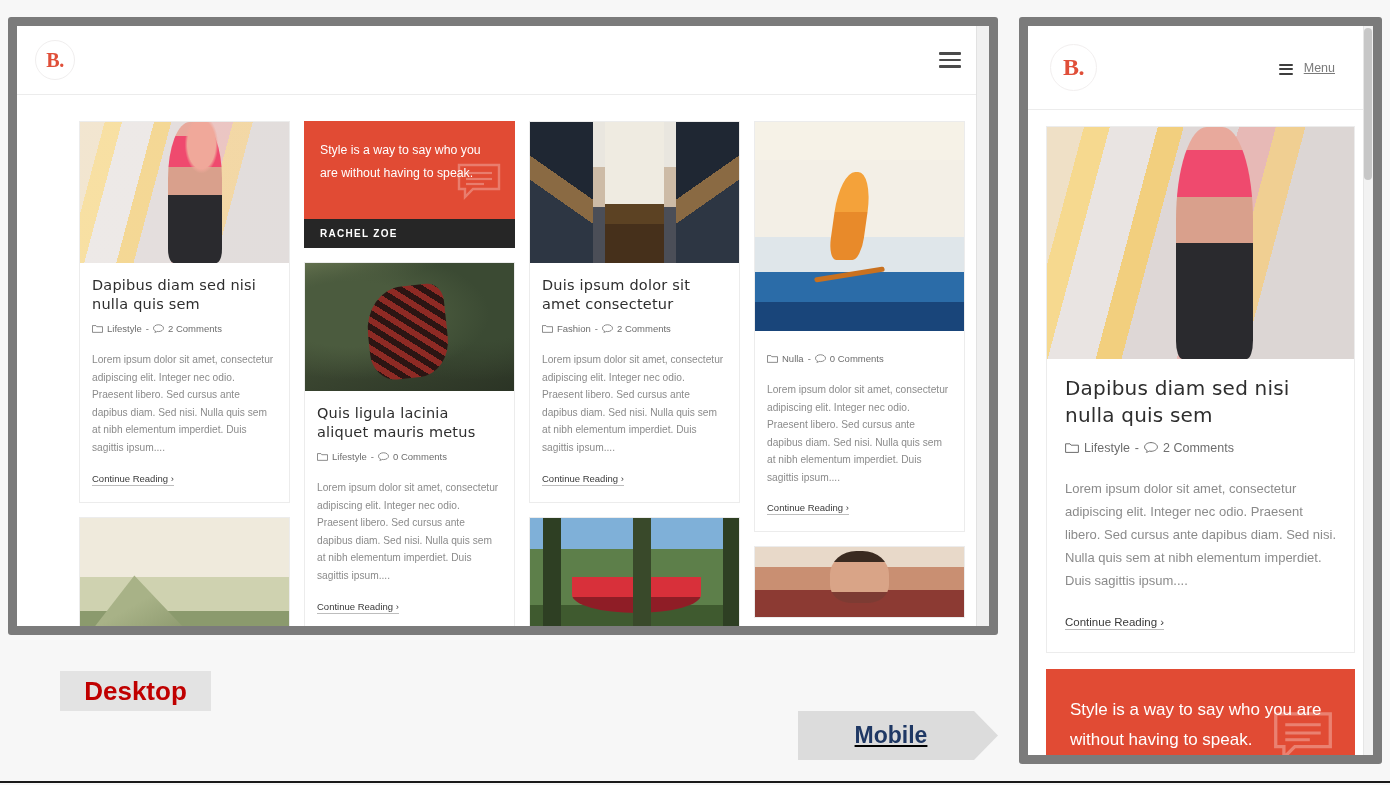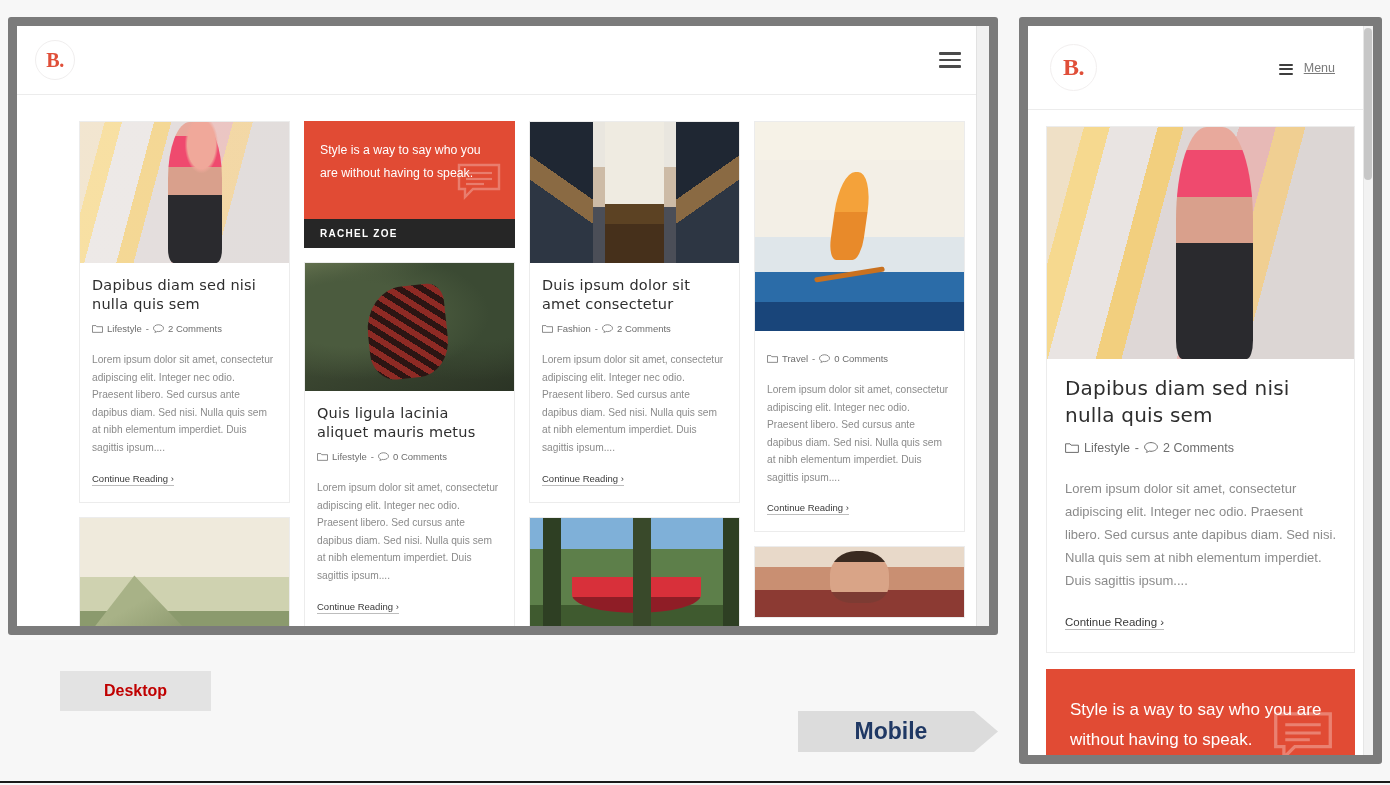--- a/index.html
+++ b/index.html
@@ -264,23 +264,23 @@
     background: #e14b34; color: #fff; padding: 26px 24px 30px 24px; position: relative; min-height: 94px;
   }
   .mb-quote-text { font-size: 17px; line-height: 1.75; position: relative; z-index: 2; }
   .mb-quote-bubble { position: absolute; right: 22px; bottom: 22px; opacity: .3; z-index: 1; }
 
   
   .badge-desktop {
     position: absolute; left: 60px; top: 671px;
     width: 151px; height: 40px; background: #e3e3e3;
     display: flex; align-items: center; justify-content: center;
-    color: #c00000; font-size: 16px; font-weight: 700;
-  }
-  .badge-mobile-wrap { position: absolute; left: 798px; top: 711px; width: 200px; height: 41px; }
+    color: #c00000; font-size: 26px; font-weight: 700;
+  }
+  .badge-mobile-wrap { position: absolute; left: 798px; top: 711px; width: 200px; height: 49px; text-decoration: underline; }
   .badge-mobile {
     width: 100%; height: 100%; background: #dcdcdc;
     clip-path: polygon(0 0, 88% 0, 100% 50%, 88% 100%, 0 100%);
     display: flex; align-items: center; justify-content: center;
     color: #1f3864; font-size: 23px; font-weight: 700;
     padding-right: 14px;
   }
 </style>
 </head>
 <body>
@@ -389,21 +389,21 @@
         </div>
 
         <div class="mcol">
           <div class="card">
             <div class="card-img img-surf"></div>
             <div class="card-body">
               <div class="card-meta">
                 <svg class="ico" width="11" height="9" viewBox="0 0 14 11">
                     <path d="M0.6 10.4V1.8h4.4l1.1 1.4h7.3v7.2z" fill="none" stroke="#6d6d6d" stroke-width="1"></path>
                   </svg>
-                <span>Travel</span>
+                <span>Nulla</span>
                 <span>-</span>
                 <svg class="ico" width="11" height="10" viewBox="0 0 14 12">
                     <path d="M7 0.6C3.4 0.6 0.6 2.6 0.6 5c0 1.5 1 2.8 2.6 3.6-.2.9-.8 1.8-.8 1.8s1.8-.5 2.8-1.3c.6.1 1.2.2 1.8.2 3.6 0 6.4-2 6.4-4.3S10.6.6 7 .6z" fill="none" stroke="#6d6d6d" stroke-width="1"></path>
                   </svg>
                 <span>0 Comments</span>
               </div>
               <div class="card-excerpt">Lorem ipsum dolor sit amet, consectetur adipiscing elit. Integer nec odio. Praesent libero. Sed cursus ante dapibus diam. Sed nisi. Nulla quis sem at nibh elementum imperdiet. Duis sagittis ipsum....</div>
               <div class="card-more"><span>Continue Reading</span> <span>›</span></div>
             </div>
           </div>

